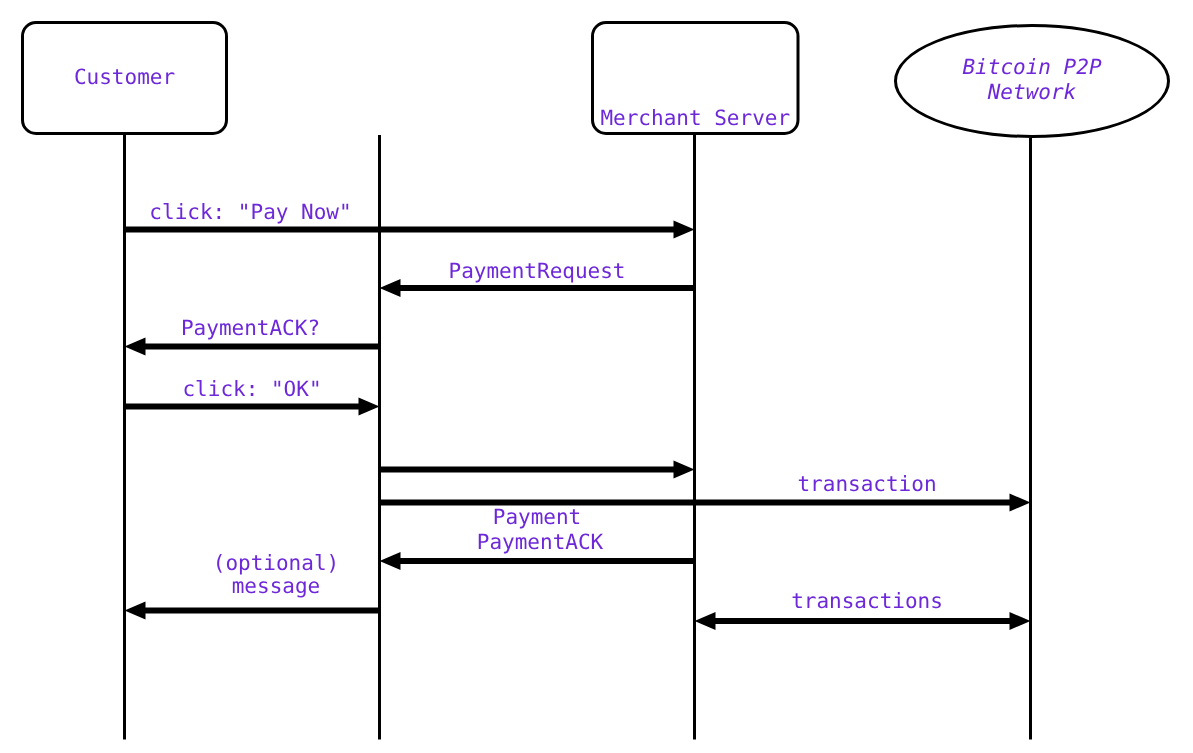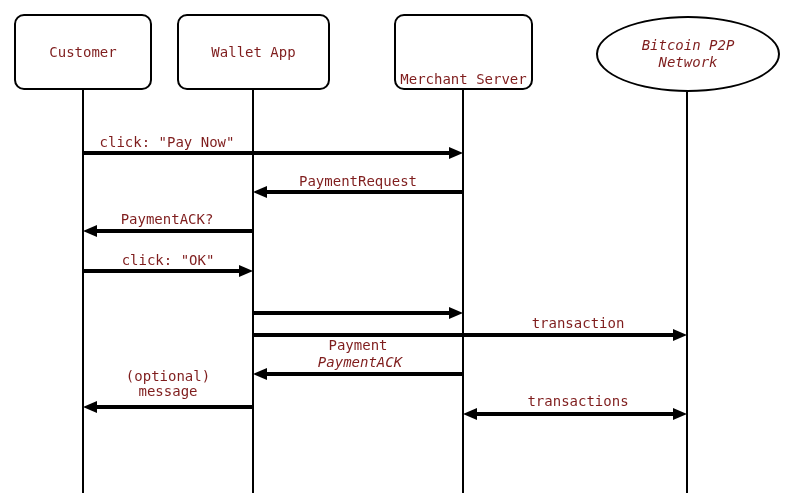--- a/index.html
+++ b/index.html
@@ -2,21 +2,21 @@
 <html><head>
 <meta charset="utf-8">
 <style>
   html, body { margin: 0; padding: 0; background: #ffffff; }
   .stage {
     position: relative;
     width: 795px;
     height: 502px;
     background: #ffffff;
     font-family: "DejaVu Sans Mono", "Liberation Mono", monospace;
-    color: #7f1d1d;
+    color: #6d28d9;
     overflow: hidden;
   }
   .actor {
     position: absolute;
     border: 2.5px solid #000000;
     border-radius: 10px;
     background: #ffffff;
     display: flex;
     align-items: center;
     justify-content: center;
@@ -34,21 +34,21 @@
     background: #000000;
   }
   .msg-label {
     position: absolute;
     transform: translateX(-50%);
     white-space: nowrap;
     font-size: 14px;
     line-height: 15px;
     text-align: center;
   }
-  .msg-label.wrap { white-space: normal; width: 96px; }
+  .msg-label.wrap { white-space: normal; width: 96px; margin-left: 16px; }
   .arrow { position: absolute; height: 12px; }
   .arrow .shaft {
     position: absolute;
     top: 4px;
     height: 4px;
     left: 0;
     right: 0;
     background: #000000;
   }
   .arrow.dir-right .shaft { right: 11px; }
@@ -65,23 +65,20 @@
   .head.point-right { right: 0; border-left: 14px solid #000000; }
   .head.point-left  { left: 0;  border-right: 14px solid #000000; }
 </style>
 </head>
 <body>
 
 <div class="stage">
 
   <div class="actor" style="left:14px; top:14px; width:138px; height:76px;">
     <span class="actor-label">Customer</span>
-  </div>
-  <div class="actor" style="left:177px; top:14px; width:153px; height:76px;">
-    <span class="actor-label">Wallet App</span>
   </div>
   <div class="actor" style="left:394px; top:14px; width:139px; height:76px;align-items:flex-end;">
     <span class="actor-label">Merchant Server</span>
   </div>
   <div class="actor ellipse" style="left:596px; top:16px; width:184px; height:76px;">
     <span class="actor-label wrap">Bitcoin P2P Network</span>
   </div>
 
   <div class="lifeline" style="left:82px;  top:90px; height:403px;"></div>
   <div class="lifeline" style="left:252px; top:90px; height:403px;"></div>
@@ -117,21 +114,21 @@
     <div class="shaft"></div>
     <div class="head point-right"></div>
   </div>
 
   <div class="msg-label" style="left:578px; top:316px;">transaction</div>
   <div class="arrow dir-right" style="left:253px; top:329px; width:434px;">
     <div class="shaft"></div>
     <div class="head point-right"></div>
   </div>
 
-  <div class="msg-label" style="left:360px; top:355px;font-style:italic;">PaymentACK</div>
+  <div class="msg-label" style="left:360px; top:355px;">PaymentACK</div>
   <div class="arrow dir-left" style="left:253px; top:368px; width:210px;">
     <div class="shaft"></div>
     <div class="head point-left"></div>
   </div>
 
   <div class="msg-label wrap" style="left:168px; top:369px;">(optional) message</div>
   <div class="arrow dir-left" style="left:83px; top:401px; width:170px;">
     <div class="shaft"></div>
     <div class="head point-left"></div>
   </div>

